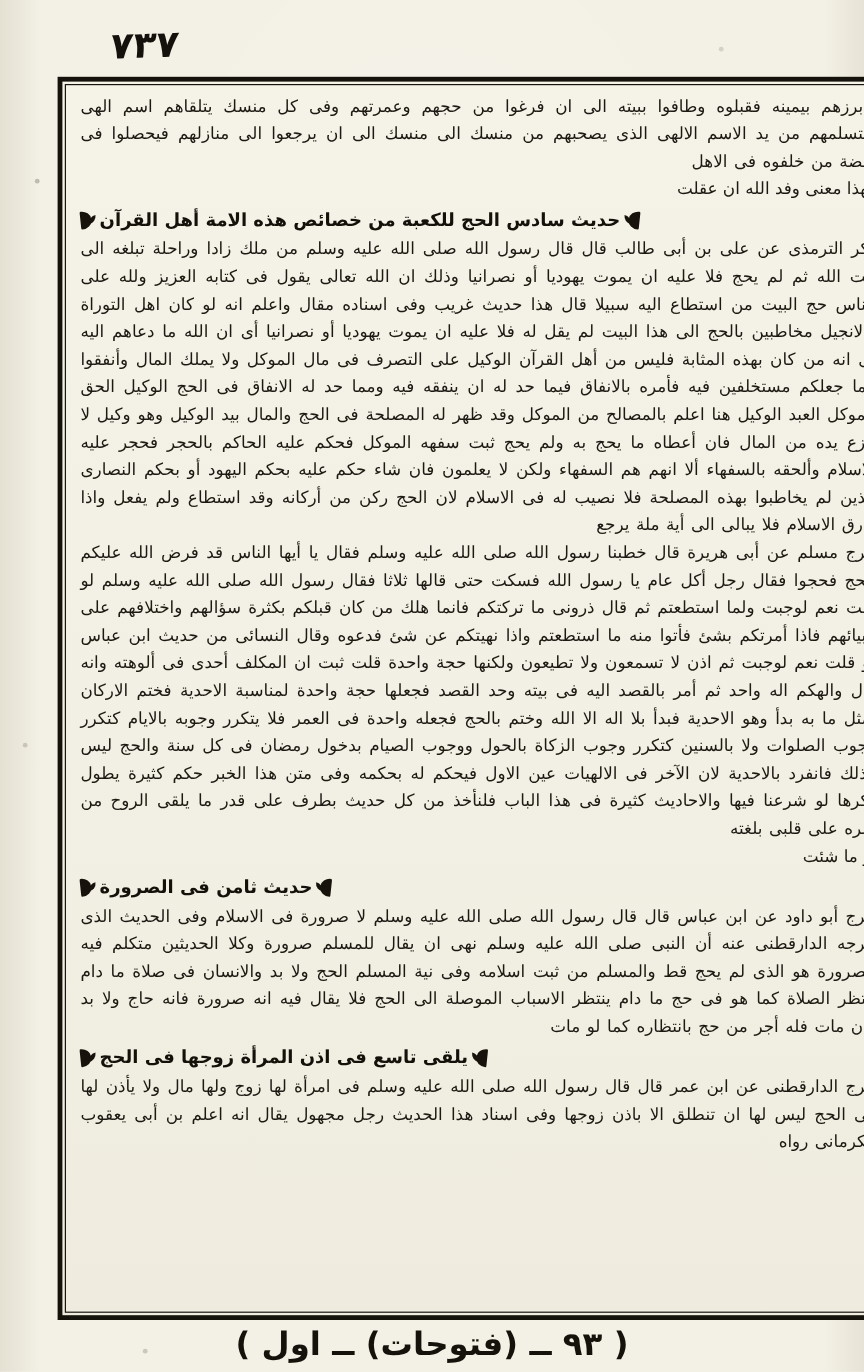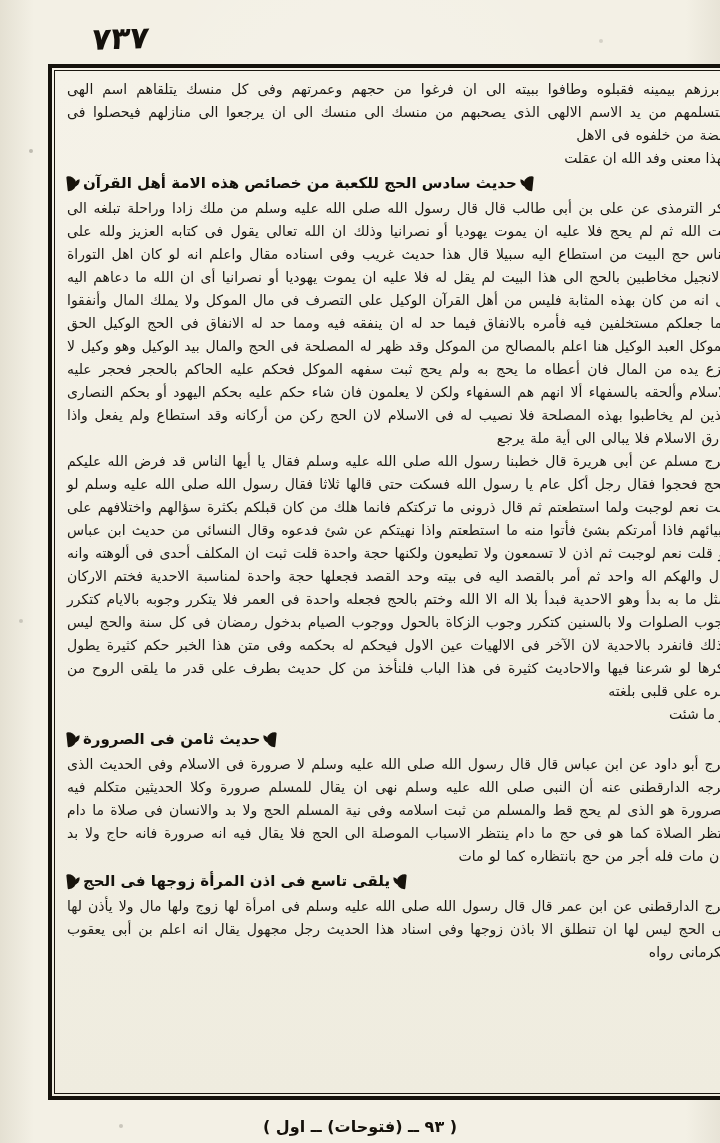--- a/index.html
+++ b/index.html
@@ -75,21 +75,21 @@
     background:#17130c;
     border-radius:0 100% 0 100%;
   }
   .orn-open::after  { left:-4px; }
   .orn-close::after { right:-4px; transform:scaleX(-1); }
   .footer {
     position:absolute; bottom:7px; left:0; width:100%;
     text-align:center;
     direction:rtl;
     font-weight:bold;
-    font-size:16px;
+    font-size:27px;
     color:#15110b;
   }
   .speckles {
     position:absolute; top:0; left:0; width:2px; height:2px;
     background:transparent; border-radius:50%;
     box-shadow:
       30px 150px 0 1px rgba(40,35,25,0.25),
       703px 420px 0 1px rgba(40,35,25,0.2),
       20px 620px 0 1px rgba(40,35,25,0.18),
       706px 905px 0 1px rgba(40,35,25,0.22),

